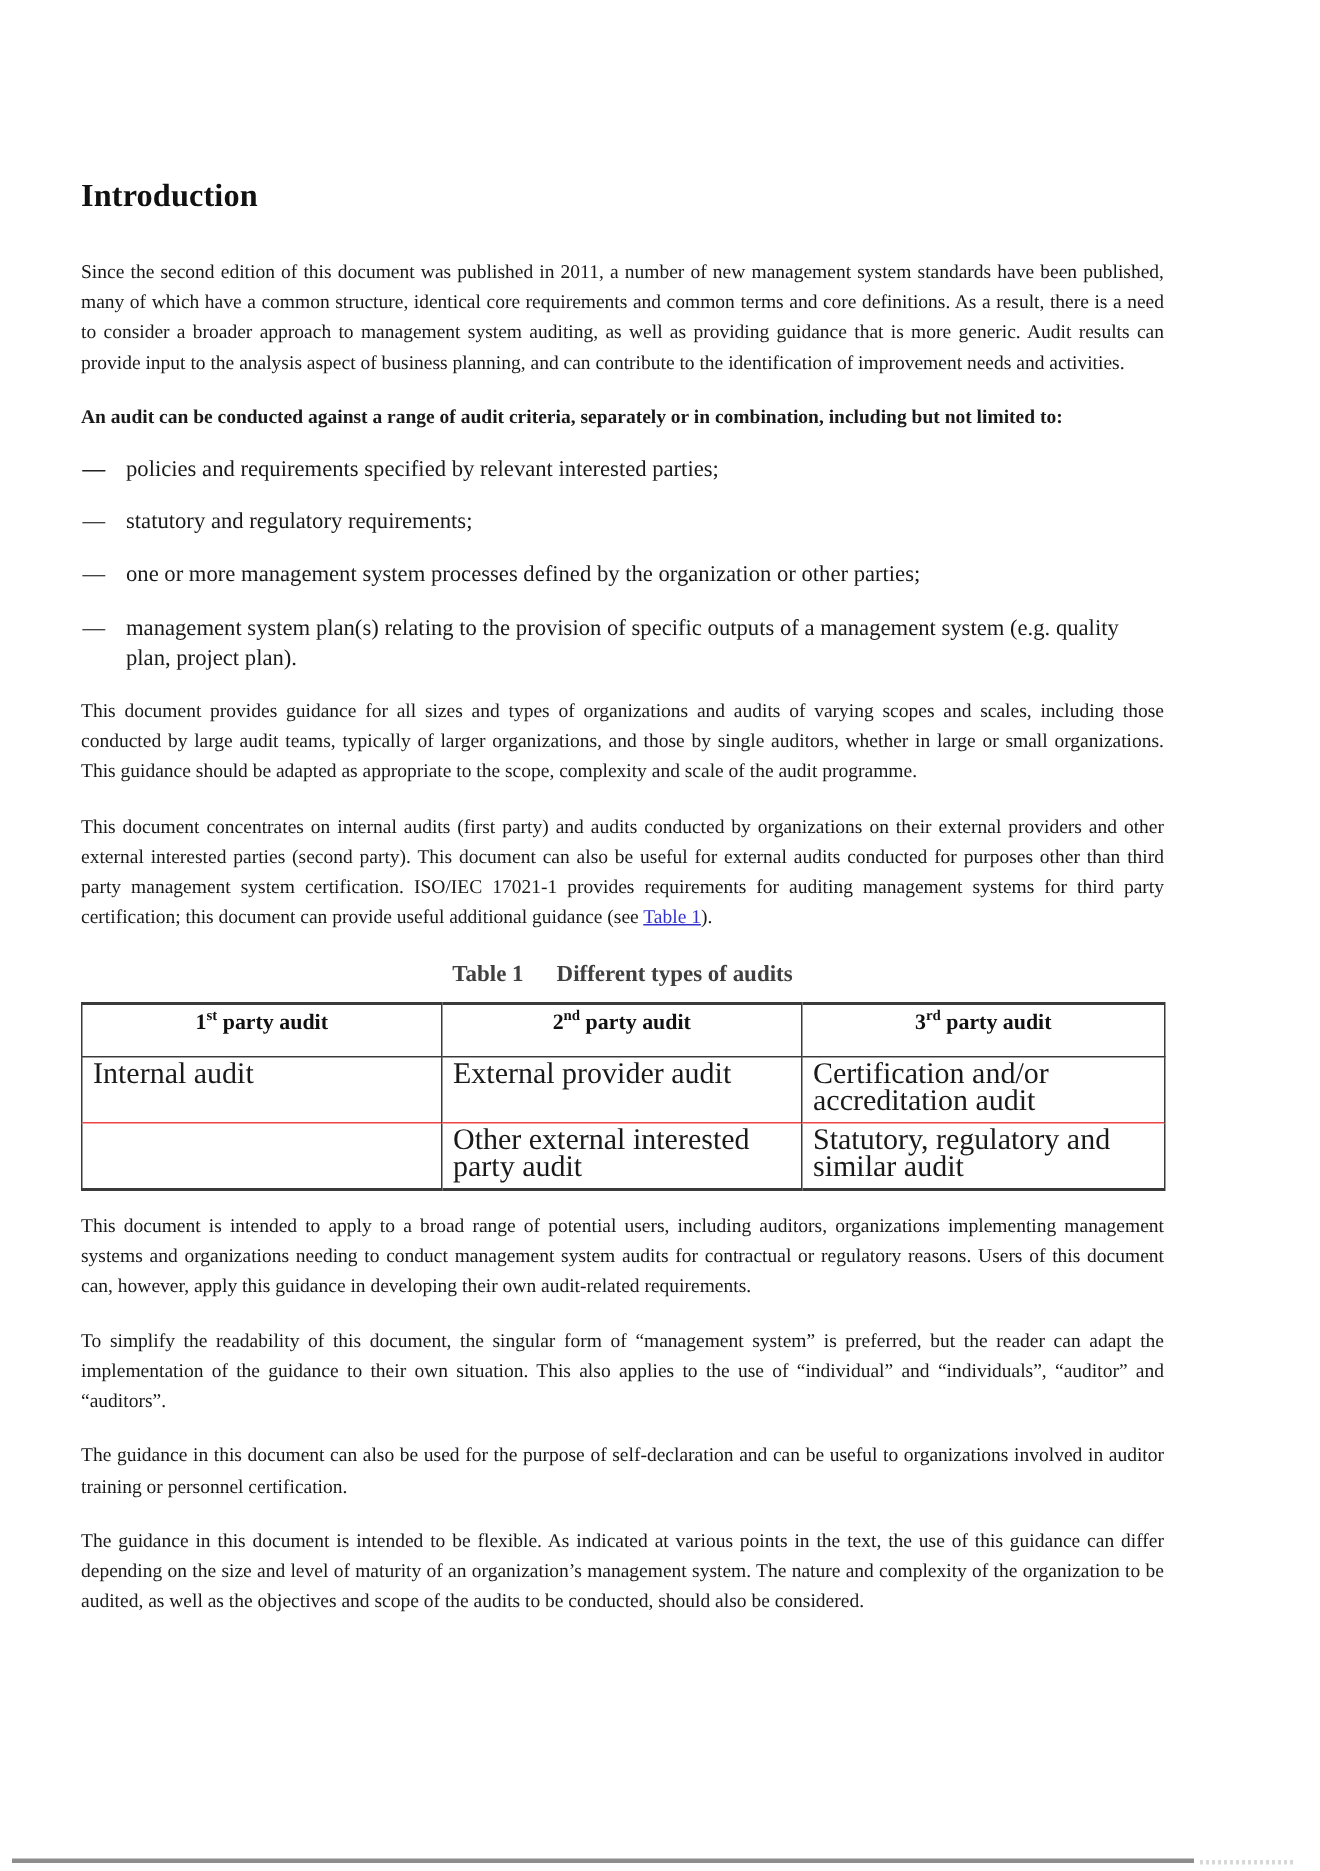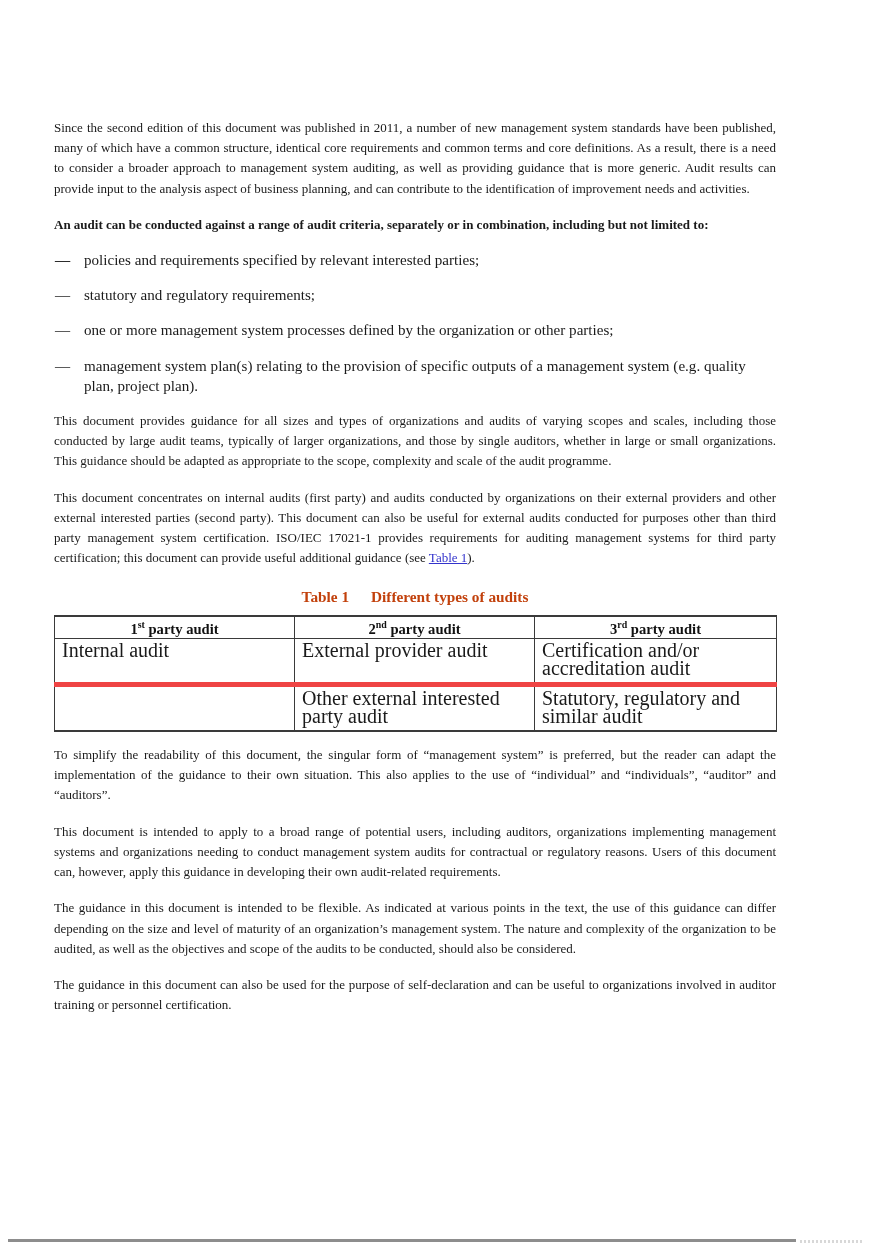--- a/index.html
+++ b/index.html
@@ -69,58 +69,58 @@
     left: 1px;
     top: 0;
     width: 18px;
     color: #1a1a1a;
   }
   .table-caption {
     text-align: center;
     font-size: 15.3px;
     font-weight: bold;
     margin: 20px 0 9px 0;
-    color: #c2410c;
+    color: #404040;
   }
   .table-caption .cap-num {
     margin-right: 22px;
   }
   table.audit-table {
     width: 722px;
     border-collapse: collapse;
     margin: 0 0 13px 0;
     table-layout: fixed;
   }
   table.audit-table col.c1 { width: 240px; }
   table.audit-table col.c2 { width: 240px; }
   table.audit-table col.c3 { width: 242px; }
   table.audit-table th {
     font-size: 14.6px;
     font-weight: bold;
-    padding: 4px 6px 0 6px;
+    padding: 4px 6px 13px 6px;
     border-top: 2px solid #3a3a3a;
     border-bottom: 1px solid #3a3a3a;
     border-left: 1px solid #3a3a3a;
     border-right: 1px solid #3a3a3a;
     color: #111111;
     line-height: 17px;
   }
   table.audit-table td {
     font-size: 20px;
     text-align: left;
     vertical-align: top;
     padding: 3px 7px 5px 7px;
     border-left: 1px solid #3a3a3a;
     border-right: 1px solid #3a3a3a;
     line-height: 17.4px;
     color: #1a1a1a;
     height: 17px;
   }
   table.audit-table tr.row-sep td {
-    border-top: 5px solid #ef4444;
+    border-top: 1px solid #ef4444;
   }
   table.audit-table tr.last-row td {
     border-bottom: 2px solid #3a3a3a;
   }
   sup.ord {
     font-size: 0.68em;
     vertical-align: super;
     line-height: 0;
   }
   a.xref {
@@ -147,20 +147,21 @@
       #ffffff 2px, #ffffff 4px
     );
   }
 </style>
 </head>
 <body>
 
 <div class="page">
   <div class="content">
 
+    <h1 class="doc-heading">Introduction</h1>
 
     <p class="para">Since the second edition of this document was published in 2011, a number of new management system standards have been published, many of which have a common structure, identical core requirements and common terms and core definitions. As a result, there is a need to consider a broader approach to management system auditing, as well as providing guidance that is more generic. Audit results can provide input to the analysis aspect of business planning, and can contribute to the identification of improvement needs and activities.</p>
 
     <p class="para tight">An audit can be conducted against a range of audit criteria, separately or in combination, including but not limited to:</p>
 
     <ul class="dash-list">
       <li>
         <span class="dash">—</span>
       </li>
       <li>
@@ -209,25 +210,25 @@
           <td>Certification and/or accreditation audit</td>
         </tr>
         <tr class="row-sep last-row">
           <td></td>
           <td>Other external interested party audit</td>
           <td>Statutory, regulatory and similar audit</td>
         </tr>
       </tbody>
     </table>
 
+    <p class="para">This document is intended to apply to a broad range of potential users, including auditors, organizations implementing management systems and organizations needing to conduct management system audits for contractual or regulatory reasons. Users of this document can, however, apply this guidance in developing their own audit-related requirements.</p>
+
     <p class="para">To simplify the readability of this document, the singular form of “management system” is preferred, but the reader can adapt the implementation of the guidance to their own situation. This also applies to the use of “individual” and “individuals”, “auditor” and “auditors”.</p>
 
-    <p class="para">This document is intended to apply to a broad range of potential users, including auditors, organizations implementing management systems and organizations needing to conduct management system audits for contractual or regulatory reasons. Users of this document can, however, apply this guidance in developing their own audit-related requirements.</p>
+    <p class="para">The guidance in this document can also be used for the purpose of self-declaration and can be useful to organizations involved in auditor training or personnel certification.</p>
 
     <p class="para">The guidance in this document is intended to be flexible. As indicated at various points in the text, the use of this guidance can differ depending on the size and level of maturity of an organization’s management system. The nature and complexity of the organization to be audited, as well as the objectives and scope of the audits to be conducted, should also be considered.</p>
-
-    <p class="para">The guidance in this document can also be used for the purpose of self-declaration and can be useful to organizations involved in auditor training or personnel certification.</p>
 
   </div>
 
   <div class="footer-rule"></div>
   <div class="footer-marks"></div>
 </div>
 
 </body></html>

